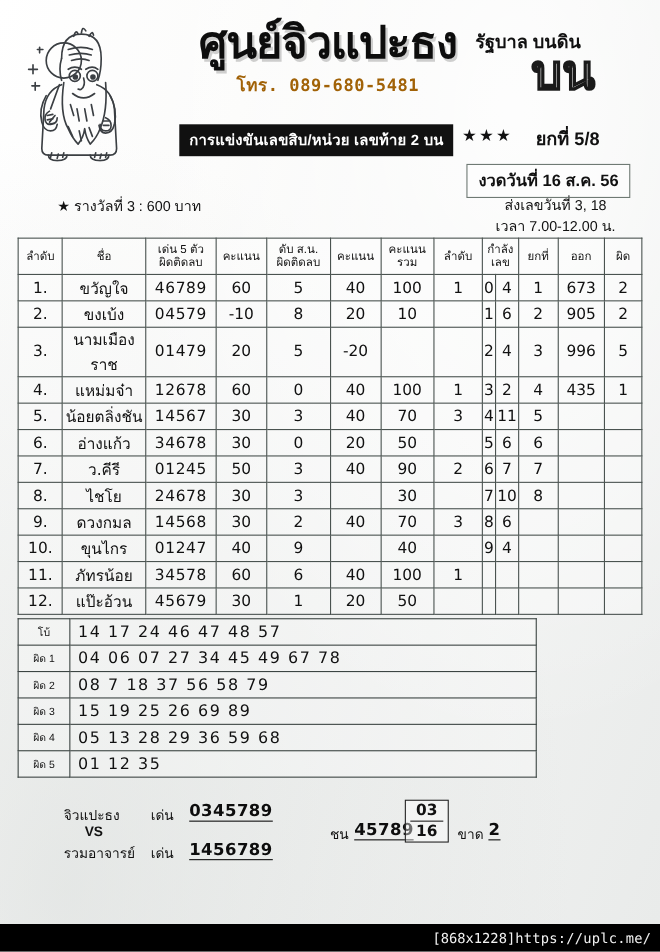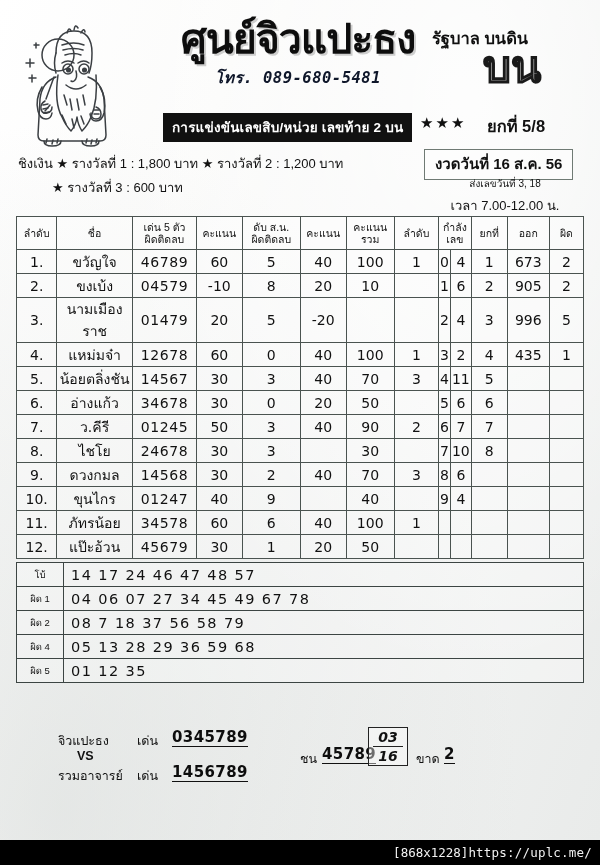--- a/index.html
+++ b/index.html
@@ -34,22 +34,22 @@
   .mascot{position:absolute;left:12px;top:14px;width:118px;height:132px;}
   .brandwrap{position:absolute;left:128px;top:18px;width:340px;text-align:center;}
   .brand{
     font-family:"DejaVu Sans",sans-serif;
     font-size:41px;font-weight:bold;color:#0d0d0d;
     letter-spacing:-1px;line-height:1;
     text-shadow:2px 2px 0 rgba(120,120,120,.35);
     white-space:nowrap;
   }
   .phone{
-    margin-top:5px;font-size:15.5px;font-weight:bold;color:#0f172a;
-    font-family:"DejaVu Sans Mono","Liberation Mono",monospace;letter-spacing:.5px;font-style:italic;
+    margin-top:5px;font-size:15.5px;font-weight:bold;color:#a16207;
+    font-family:"DejaVu Sans Mono","Liberation Mono",monospace;letter-spacing:.5px;
   }
   .gov{
     position:absolute;left:432px;top:24px;width:160px;text-align:left;
     font-size:16.5px;font-weight:bold;color:#101010;white-space:nowrap;
   }
   .bigbon{
     position:absolute;left:432px;top:44px;width:160px;text-align:center;
     font-size:44px;line-height:1;font-weight:bold;
     color:transparent;
     -webkit-text-stroke:1.6px #1a1a1a;
@@ -72,21 +72,21 @@
 
   
   .prize1{position:absolute;left:18px;top:152px;font-size:13px;color:#111;white-space:nowrap;}
   .prize2{position:absolute;left:52px;top:176px;font-size:13px;color:#111;white-space:nowrap;}
 
   .datebox{
     position:absolute;left:424px;top:148px;
     border:1.6px solid #6f7a74;background:rgba(255,255,255,.45);
     padding:2px 10px 3px;font-size:15px;font-weight:bold;color:#111;white-space:nowrap;
   }
-  .sendno{position:absolute;left:424px;top:175px;width:162px;text-align:center;font-size:10px;color:#111;white-space:nowrap;}
+  .sendno{position:absolute;left:424px;top:175px;width:162px;text-align:center;font-size:13px;color:#111;white-space:nowrap;}
   .timeno{position:absolute;left:424px;top:194px;width:162px;text-align:center;font-size:13px;color:#111;white-space:nowrap;}
 
   
   table.grid{
     position:absolute;left:16px;top:215px;
     width:568px;border-collapse:collapse;
     background:rgba(255,255,255,.35);
   }
   table.grid th,table.grid td{
     border:1px solid #4a5350;
@@ -101,21 +101,21 @@
     height:23px;font-size:14px;
     font-family:"DejaVu Sans",sans-serif;
     padding:0 1px;
   }
   td.idx{font-size:9.5px;color:#333;}
   td.nm{font-size:11.5px;font-family:"Liberation Sans",sans-serif;}
   td.num5{font-size:15px;letter-spacing:.6px;}
 
   
   table.lists{
-    position:absolute;left:16px;top:561px;width:568px;
+    position:absolute;left:16px;top:561px;width:472px;
     border-collapse:collapse;background:rgba(255,255,255,.3);
   }
   table.lists td{border:1px solid #3c4543;color:#111;}
   td.llab{
     width:42px;font-size:9.5px;text-align:center;padding:2px 2px;
     white-space:nowrap;
   }
   td.lnums{
     font-size:14.5px;letter-spacing:1.4px;padding:2px 0 2px 7px;
     font-family:"DejaVu Sans",sans-serif;height:19px;
@@ -126,21 +126,20 @@
   .f-val{
     position:absolute;font-size:15px;font-weight:bold;color:#0d0d0d;
     border-bottom:1.6px solid #111;padding-bottom:0px;white-space:nowrap;
     font-family:"DejaVu Sans",sans-serif;letter-spacing:.4px;
   }
   .fracbox{
     position:absolute;left:368px;top:726px;
     width:38px;border:1.4px solid #222;background:rgba(255,255,255,.4);
     text-align:center;font-size:14px;font-weight:bold;color:#111;
     font-family:"DejaVu Sans",sans-serif;
-    font-style:italic;
   }
   .fracbox .top{padding:1px 0 0;}
   .fracbox .bar{height:1.3px;background:#222;margin:1px 4px;}
   .fracbox .bot{padding:0 0 1px;}
 
   
   .wmbar{
     position:absolute;left:0;top:840px;width:600px;height:25px;background:#000;
   }
   .wmtxt{
@@ -218,21 +217,20 @@
       <div class="phone">โทร. 089-680-5481</div>
     </div>
 
     <div class="gov">รัฐบาล บนดิน</div>
     <div class="bigbon">บน</div>
 
     <div class="banner">การแข่งขันเลขสิบ/หน่วย  เลขท้าย 2 บน</div>
     <div class="stars">★★★</div>
     <div class="yok">ยกที่ 5/8</div>
 
-    <div class="prize1">ชิงเงิน ★ รางวัลที่ 1 :  1,800 บาท  ★ รางวัลที่ 2 : 1,200 บาท</div>
     <div class="prize2">★ รางวัลที่ 3 :  600  บาท</div>
 
     <div class="datebox">งวดวันที่ 16 ส.ค. 56</div>
     <div class="sendno">ส่งเลขวันที่ 3, 18</div>
     <div class="timeno">เวลา 7.00-12.00 น.</div>
 
     <table class="grid">
       <thead>
         <tr>
           <th style="width:38px">ลำดับ</th>
@@ -450,20 +448,24 @@
           </tr>
           <tr>
             <td class="llab">ผิด 1</td>
             <td class="lnums">04  06  07  27  34  45  49  67  78</td>
           </tr>
           <tr>
             <td class="llab">ผิด 2</td>
             <td class="lnums">08  7  18  37  56  58  79</td>
           </tr>
           <tr>
+            <td class="llab">ผิด 3</td>
+            <td class="lnums">15  19  25  26  69  89</td>
+          </tr>
+          <tr>
             <td class="llab">ผิด 4</td>
             <td class="lnums">05  13  28  29  36  59  68</td>
           </tr>
           <tr>
             <td class="llab">ผิด 5</td>
             <td class="lnums">01  12  35</td>
           </tr>
         </tbody>
     </table>
 

